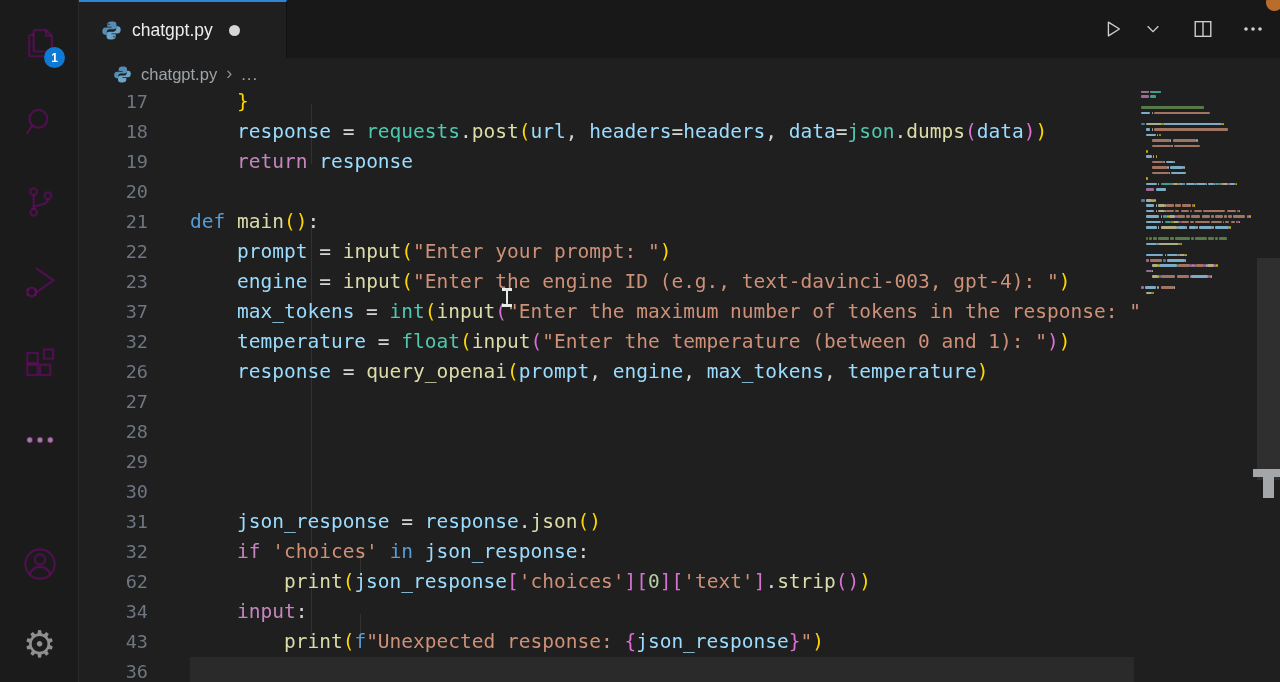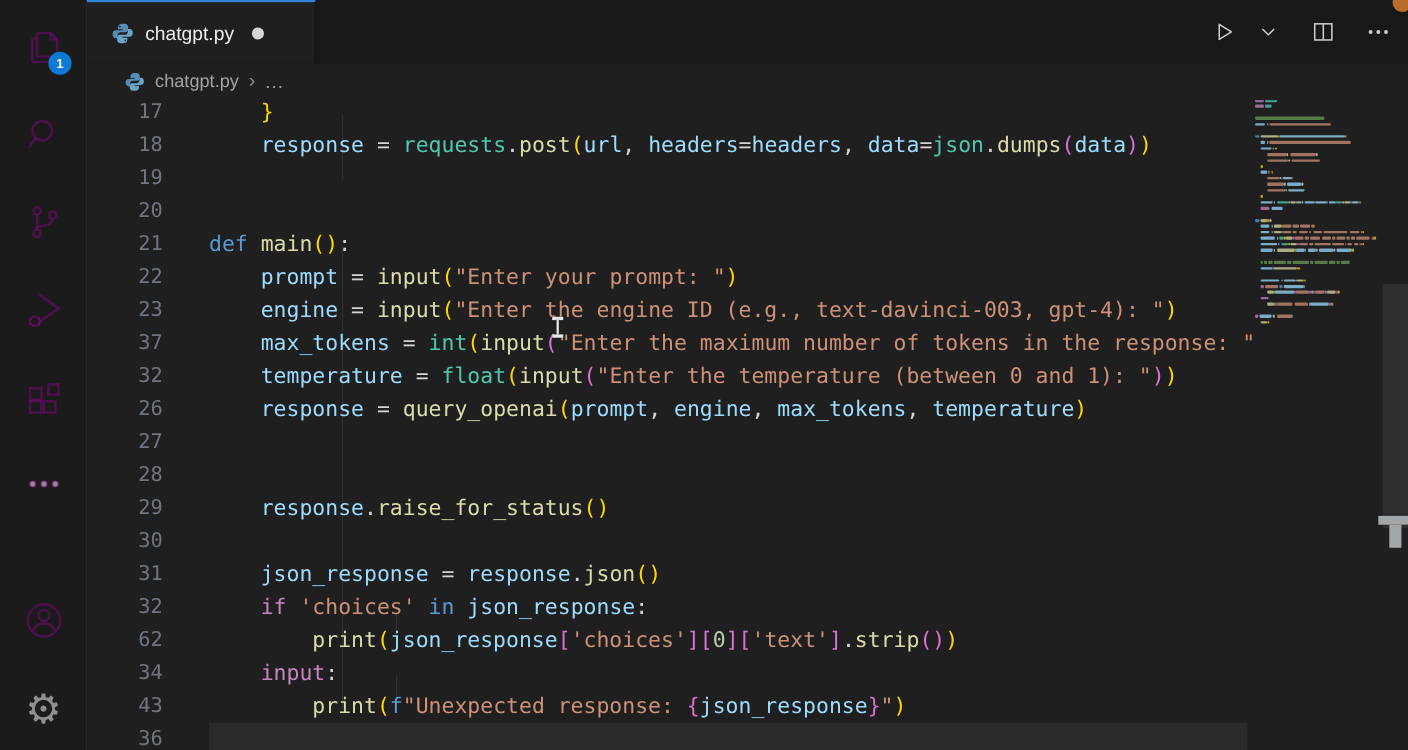--- a/index.html
+++ b/index.html
@@ -191,20 +191,21 @@
           <div class="codeline" style="top: 0px;">
             <span class="ln">17</span>
             <span class="lc"><span style="color: rgb(255, 215, 0);">    }</span></span>
           </div>
           <div class="codeline" style="top: 30px;">
             <span class="ln">18</span>
             <span class="lc"><span style="color: rgb(212, 212, 212);">    </span><span style="color: rgb(156, 220, 254);">response</span><span style="color: rgb(212, 212, 212);"> = </span><span style="color: rgb(78, 201, 176);">requests</span><span style="color: rgb(212, 212, 212);">.</span><span style="color: rgb(220, 220, 170);">post</span><span style="color: rgb(255, 215, 0);">(</span><span style="color: rgb(156, 220, 254);">url</span><span style="color: rgb(212, 212, 212);">, </span><span style="color: rgb(156, 220, 254);">headers</span><span style="color: rgb(212, 212, 212);">=</span><span style="color: rgb(156, 220, 254);">headers</span><span style="color: rgb(212, 212, 212);">, </span><span style="color: rgb(156, 220, 254);">data</span><span style="color: rgb(212, 212, 212);">=</span><span style="color: rgb(78, 201, 176);">json</span><span style="color: rgb(212, 212, 212);">.</span><span style="color: rgb(220, 220, 170);">dumps</span><span style="color: rgb(218, 112, 214);">(</span><span style="color: rgb(156, 220, 254);">data</span><span style="color: rgb(218, 112, 214);">)</span><span style="color: rgb(255, 215, 0);">)</span></span>
           </div>
           <div class="codeline" style="top: 60px;">
             <span class="ln">19</span>
+            <span class="lc"><span style="color: rgb(212, 212, 212);">    </span><span style="color: rgb(197, 134, 192);">return</span><span style="color: rgb(212, 212, 212);"> </span><span style="color: rgb(156, 220, 254);">response</span></span>
           </div>
           <div class="codeline" style="top: 90px;">
             <span class="ln">20</span>
             <span class="lc"></span>
           </div>
           <div class="codeline" style="top: 120px;">
             <span class="ln">21</span>
             <span class="lc"><span style="color: rgb(86, 156, 214);">def</span><span style="color: rgb(212, 212, 212);"> </span><span style="color: rgb(220, 220, 170);">main</span><span style="color: rgb(255, 215, 0);">(</span><span style="color: rgb(255, 215, 0);">)</span><span style="color: rgb(212, 212, 212);">:</span></span>
           </div>
           <div class="codeline" style="top: 150px;">
@@ -229,21 +230,20 @@
           </div>
           <div class="codeline" style="top: 300px;">
             <span class="ln">27</span>
             <span class="lc"></span>
           </div>
           <div class="codeline" style="top: 330px;">
             <span class="ln">28</span>
           </div>
           <div class="codeline" style="top: 360px;">
             <span class="ln">29</span>
-            <span class="lc"><span style="color: rgb(212, 212, 212);">    </span><span style="color: rgb(156, 220, 254);">response</span><span style="color: rgb(212, 212, 212);">.</span><span style="color: rgb(220, 220, 170);">raise_for_status</span><span style="color: rgb(255, 215, 0);">(</span><span style="color: rgb(255, 215, 0);">)</span></span>
           </div>
           <div class="codeline" style="top: 390px;">
             <span class="ln">30</span>
             <span class="lc"></span>
           </div>
           <div class="codeline" style="top: 420px;">
             <span class="ln">31</span>
             <span class="lc"><span style="color: rgb(212, 212, 212);">    </span><span style="color: rgb(156, 220, 254);">json_response</span><span style="color: rgb(212, 212, 212);"> = </span><span style="color: rgb(156, 220, 254);">response</span><span style="color: rgb(212, 212, 212);">.</span><span style="color: rgb(220, 220, 170);">json</span><span style="color: rgb(255, 215, 0);">(</span><span style="color: rgb(255, 215, 0);">)</span></span>
           </div>
           <div class="codeline" style="top: 450px;">

